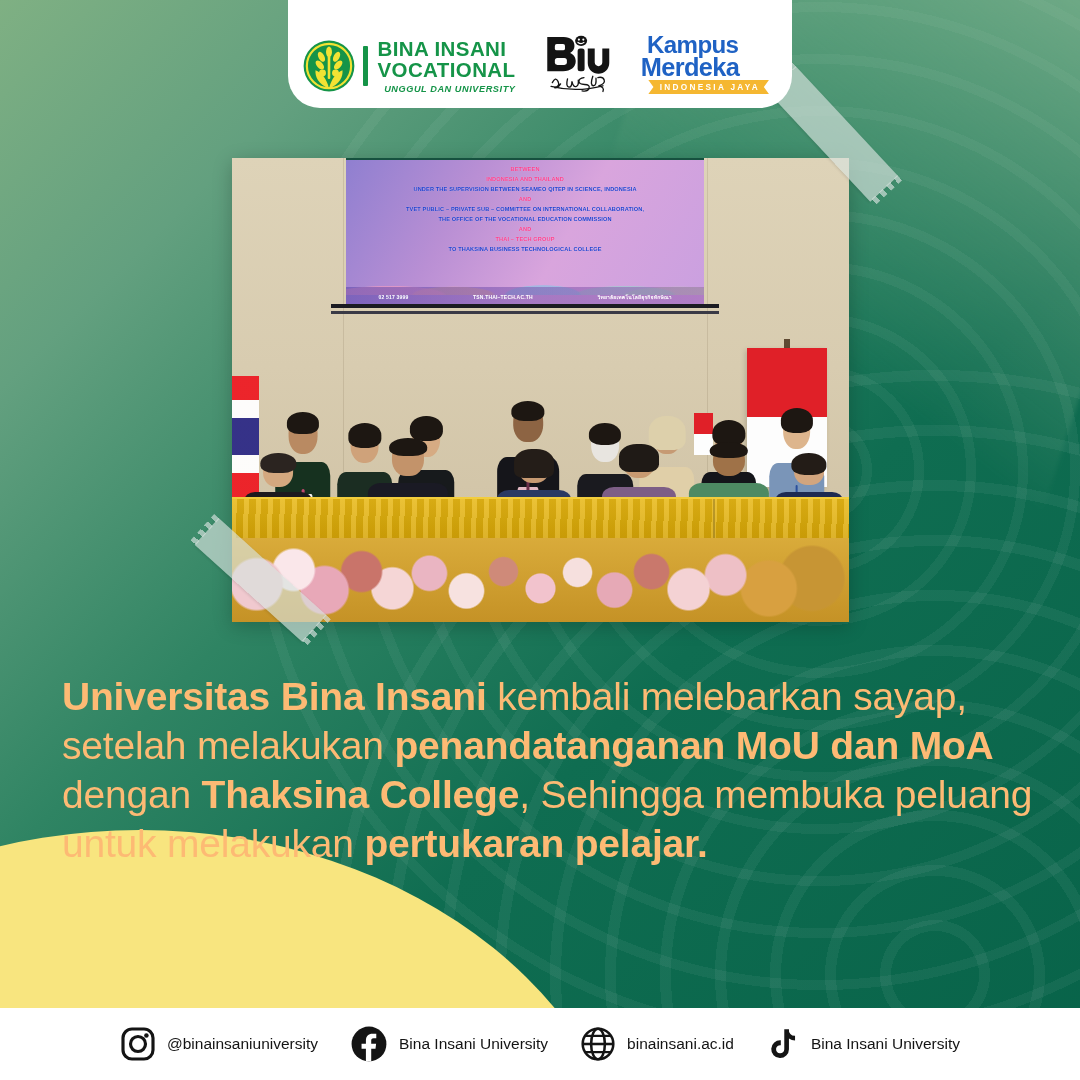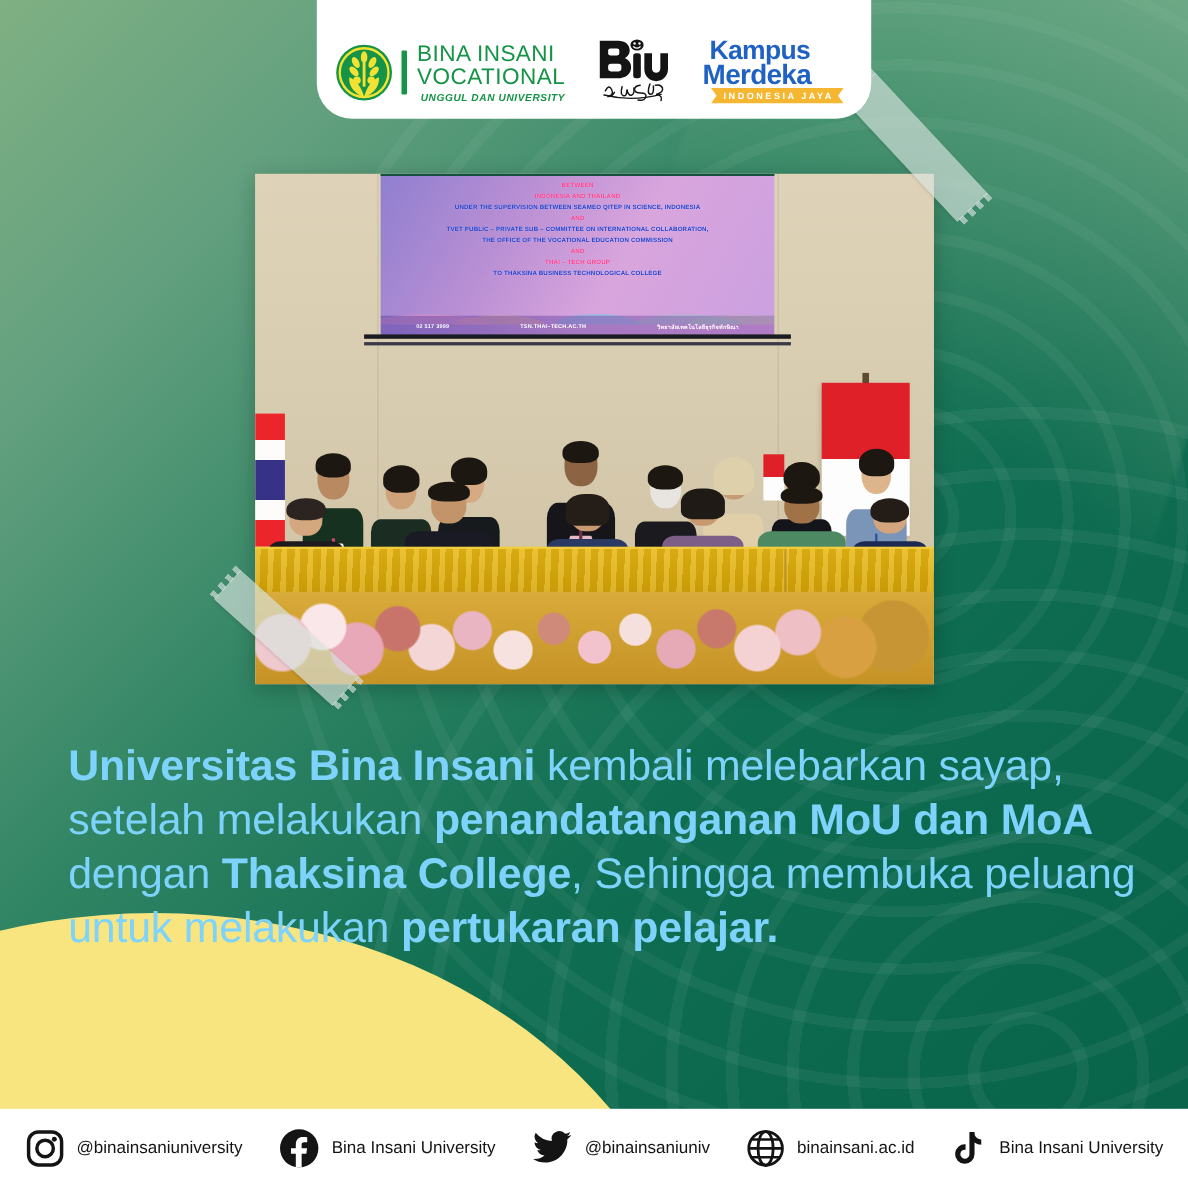--- a/index.html
+++ b/index.html
@@ -69,21 +69,21 @@
     padding-bottom:14px;box-sizing:border-box;
     z-index:12;
   }
   .logo-group{display:flex;align-items:center;}
 
   
   .biu-seal{width:54px;height:54px;flex:0 0 auto;}
   .biu-divider{width:5px;height:40px;background:#159448;margin:0 9px 0 7px;border-radius:1px;}
   .biu-words{display:flex;flex-direction:column;line-height:1;}
   .biu-l1,.biu-l2{
-    color:#159448;font-weight:normal;font-size:20.5px;letter-spacing:.4px;
+    color:#159448;font-weight:bold;font-size:20.5px;letter-spacing:.4px;
     font-family:"Liberation Sans",sans-serif;
   }
   .biu-l2{margin-top:1px;}
   .biu-tag{
     color:#159448;font-size:9.2px;font-weight:bold;font-style:italic;
     letter-spacing:.55px;margin-top:4px;text-align:right;
   }
 
   
   .biu2{width:70px;height:62px;flex:0 0 auto;}
@@ -206,21 +206,21 @@
       radial-gradient(circle at 74% 61%, #f4d2d4 0 4.4%, rgba(0,0,0,0) 4.8%),
       radial-gradient(circle at 80% 44%, #eec0c6 0 4%, rgba(0,0,0,0) 4.4%),
       radial-gradient(circle at 87% 60%, #d8a040 0 5%, rgba(0,0,0,0) 5.4%),
       radial-gradient(circle at 94% 48%, #c79534 0 5.4%, rgba(0,0,0,0) 5.8%),
       linear-gradient(180deg,#d9ab3a 0%,#c59226 100%);
   }
 
   
   .headline{
     position:absolute;left:62px;top:672px;width:980px;
-    color:#7dd3fc;
+    color:#fdba74;
     font-size:39px;line-height:1.26;
     letter-spacing:-.2px;
     font-family:"Liberation Sans",sans-serif;
     z-index:9;
   }
   .headline b{font-weight:bold;}
 
   
   .footer{
     position:absolute;left:0;bottom:0;width:1080px;height:72px;
@@ -453,26 +453,20 @@
     </div>
 
     <div class="soc">
       <svg width="38" height="38" viewBox="0 0 24 24">
         <circle cx="12" cy="12" r="11" fill="#141414"></circle>
         <path d="M13.4 23v-8h2.7l.4-3.1h-3.1V9.9c0-.9.25-1.5 1.55-1.5h1.65V5.6c-.3-.04-1.3-.13-2.45-.13-2.45 0-4.1 1.5-4.1 4.22v2.21H7.3V15h2.75v8z" fill="#ffffff"></path>
       </svg>
       <span class="lbl">Bina Insani University</span>
     </div>
 
-    <div class="soc">
-      <svg width="38" height="38" viewBox="0 0 24 24">
-        <path d="M23 4.3a9 9 0 0 1-2.6.72 4.5 4.5 0 0 0 1.98-2.5 9 9 0 0 1-2.86 1.1A4.5 4.5 0 0 0 11.8 7.7 12.8 12.8 0 0 1 2.5 3a4.5 4.5 0 0 0 1.4 6 4.4 4.4 0 0 1-2.05-.56v.06a4.5 4.5 0 0 0 3.6 4.4 4.5 4.5 0 0 1-2.03.08 4.5 4.5 0 0 0 4.2 3.12A9 9 0 0 1 1 18.1a12.7 12.7 0 0 0 6.9 2.02c8.3 0 12.8-6.86 12.8-12.8v-.58A9.2 9.2 0 0 0 23 4.3z" fill="#141414"></path>
-      </svg>
-      <span class="lbl">@binainsaniuniv</span>
-    </div>
 
     <div class="soc">
       <svg width="36" height="36" viewBox="0 0 24 24">
         <circle cx="12" cy="12" r="10.2" fill="none" stroke="#141414" stroke-width="1.7"></circle>
         <ellipse cx="12" cy="12" rx="4.6" ry="10.2" fill="none" stroke="#141414" stroke-width="1.7"></ellipse>
         <line x1="1.8" y1="12" x2="22.2" y2="12" stroke="#141414" stroke-width="1.7"></line>
         <line x1="3.4" y1="6.6" x2="20.6" y2="6.6" stroke="#141414" stroke-width="1.5"></line>
         <line x1="3.4" y1="17.4" x2="20.6" y2="17.4" stroke="#141414" stroke-width="1.5"></line>
       </svg>
       <span class="lbl">binainsani.ac.id</span>

